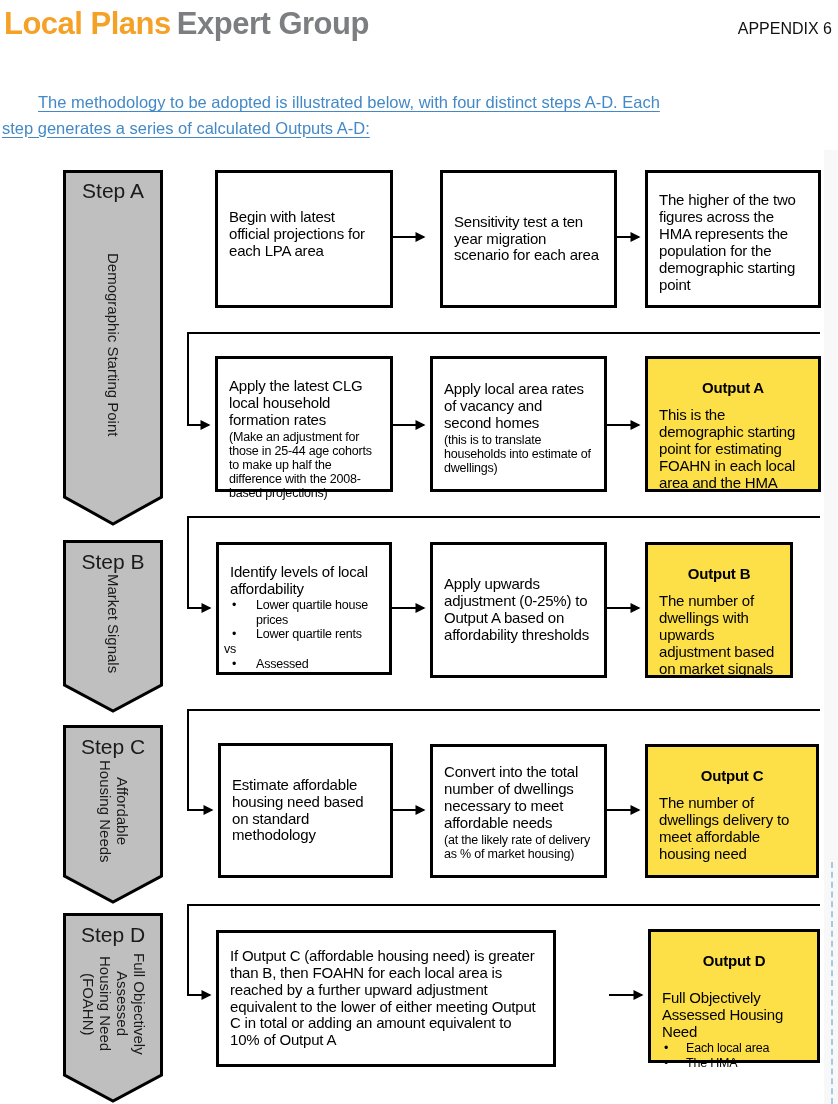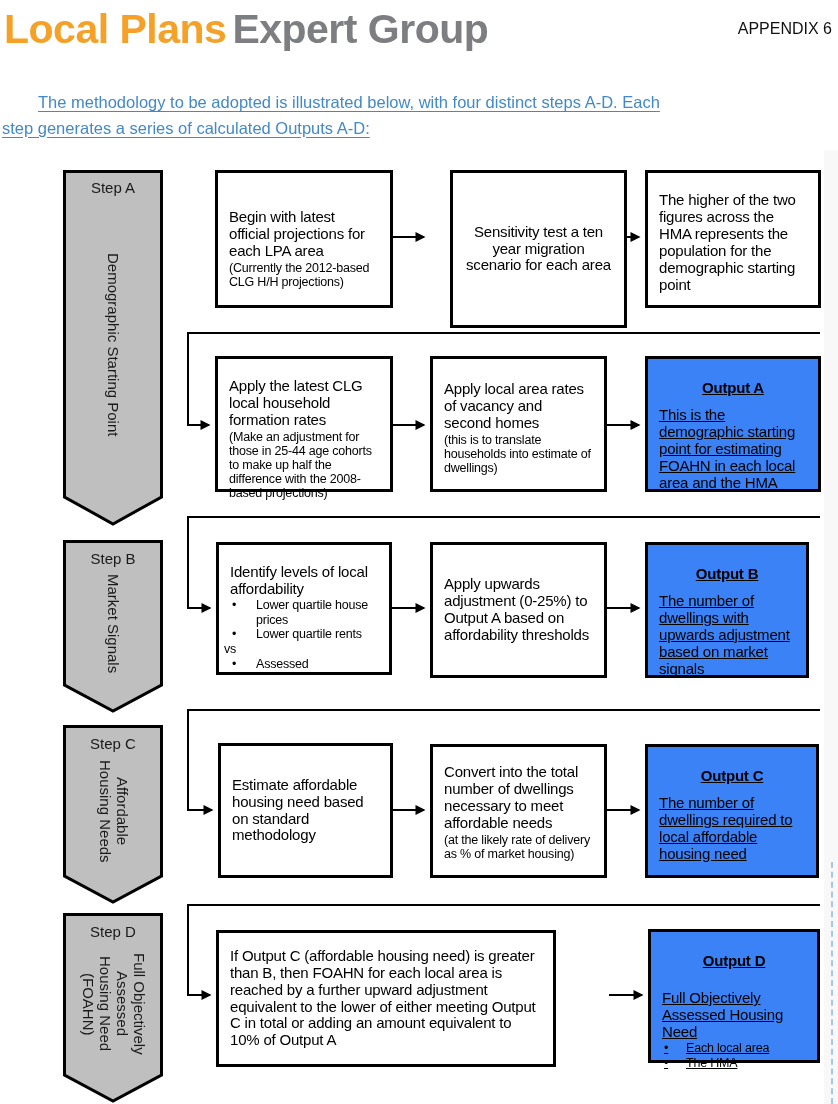--- a/index.html
+++ b/index.html
@@ -1,50 +1,50 @@
 <!DOCTYPE html>
 <html><head>
 <meta charset="utf-8">
 <style>
   html,body{margin:0;padding:0;background:#fff;}
   #page{
     position:relative;width:838px;height:1104px;overflow:hidden;
     background:#ffffff;font-family:"Liberation Sans",sans-serif;color:#000;
   }
   
-  .logo{position:absolute;left:4px;top:6px;font-weight:bold;font-size:41px;letter-spacing:-0.5px;white-space:nowrap;}
+  .logo{position:absolute;left:4px;top:6px;font-weight:bold;font-size:31px;letter-spacing:-0.5px;white-space:nowrap;}
   .logo .p1{color:#f5a128;}
   .logo .p2{color:#7d7e81;margin-left:6px;}
   .appendix{position:absolute;right:6px;top:20px;font-size:16px;color:#111;}
   
   .intro{
     position:absolute;left:2px;top:90px;width:834px;
     font-size:16.5px;line-height:1.55;color:#4389c7;
     text-decoration:underline;text-underline-offset:3px;
     text-indent:36px;white-space:pre-line;
   }
   
   svg.layer{position:absolute;left:0;top:0;}
   
   .box{
     position:absolute;box-sizing:border-box;background:#fff;
     border:3px solid #000;padding:19px 11px;
     font-size:15px;line-height:1.13;letter-spacing:-0.2px;
   }
   .box .note{font-size:12.5px;line-height:1.12;margin-top:1px;}
   .box.vcenter{display:flex;flex-direction:column;justify-content:center;}
-  .box.gray{background:#3b82f6;text-decoration:underline;}
+  .box.gray{background:#fde047;}
   .out-title{font-weight:bold;text-align:center;margin:2px 0 10px 0;}
   .bullet-row{display:flex;font-size:12.5px;line-height:1.18;}
   .bullet-row .dot{width:24px;flex:none;padding-left:2px;}
   .bullet-row .txt{flex:1;}
   .vs-row{font-size:12.5px;line-height:1.18;margin-left:-6px;}
   .outd .bullet-row .dot{width:22px;}
   
-  .step-label{position:absolute;width:100px;text-align:center;font-size:15px;color:#1a1a1a;}
+  .step-label{position:absolute;width:100px;text-align:center;font-size:21px;color:#1a1a1a;}
   .step-title{
     position:absolute;width:100px;display:flex;align-items:center;justify-content:center;
     writing-mode:vertical-rl;white-space:pre-line;text-align:center;
     font-size:15px;line-height:1.12;color:#1a1a1a;
   }
   
   .edge-strip{position:absolute;left:824px;top:150px;width:14px;height:954px;background:#f8f8f8;}
   .blue-dashed{position:absolute;left:831px;top:862px;height:242px;width:0;border-left:2px dashed rgba(111,168,220,0.6);}
 </style>
 </head>
@@ -102,23 +102,22 @@
 Housing Needs</div>
 
   <div class="step-label" style="left:63px;top:923px;">Step D</div>
   <div class="step-title" style="left:63px;top:938px;height:132px;">Full Objectively
 Assessed
 Housing Need
 (FOAHN)</div>
 
   <div class="box" style="left:215px;top:170px;width:178px;height:138px;padding-top:36px;">
     <div>Begin with latest official projections for each LPA area</div>
-    <div class="note">(Currently the 2012-based CLG H/H projections)</div>
   </div>
-  <div class="box vcenter" style="left:450px;top:170px;width:177px;height:158px;text-align:center;">
+  <div class="box vcenter" style="left:440px;top:170px;width:177px;height:138px;">
     <div>Sensitivity test a ten year migration scenario for each area</div>
   </div>
   <div class="box" style="left:645px;top:170px;width:176px;height:138px;">
     <div>The higher of the two figures across the HMA represents the population for the demographic starting point</div>
   </div>
 
   <div class="box" style="left:215px;top:356px;width:178px;height:136px;">
     <div>Apply the latest CLG local household formation rates</div>
     <div class="note">(Make an adjustment for those in 25-44 age cohorts to make up half the difference with the 2008-based projections)</div>
   </div>
@@ -143,35 +142,35 @@
     </div>
     <div class="vs-row">vs</div>
     <div class="bullet-row">
       <span class="dot">•</span>
       <span class="txt">Assessed</span>
     </div>
   </div>
   <div class="box vcenter" style="left:430px;top:542px;width:177px;height:136px;">
     <div>Apply upwards adjustment (0-25%) to Output A based on affordability thresholds</div>
   </div>
-  <div class="box gray" style="left:645px;top:542px;width:164px;height:136px;">
+  <div class="box gray" style="left:645px;top:542px;width:148px;height:136px;">
     <div class="out-title">Output B</div>
     <div>The number of dwellings with upwards adjustment based on market signals</div>
   </div>
 
   <div class="box vcenter" style="left:218px;top:743px;width:175px;height:135px;">
     <div>Estimate affordable housing need based on standard methodology</div>
   </div>
   <div class="box" style="left:430px;top:744px;width:177px;height:134px;padding-top:17px;">
     <div>Convert into the total number of dwellings necessary to meet affordable needs</div>
     <div class="note">(at the likely rate of delivery as % of market housing)</div>
   </div>
   <div class="box gray" style="left:645px;top:744px;width:174px;height:134px;">
     <div class="out-title">Output C</div>
-    <div>The number of dwellings required to local affordable housing need</div>
+    <div>The number of dwellings delivery to meet affordable housing need</div>
   </div>
 
   <div class="box vcenter" style="left:216px;top:930px;width:340px;height:137px;">
     <div>If Output C (affordable housing need) is greater than B, then FOAHN for each local area is reached by a further upward adjustment equivalent to the lower of either meeting Output C in total or adding an amount equivalent to 10% of Output A</div>
   </div>
   <div class="box gray outd" style="left:648px;top:929px;width:172px;height:134px;">
     <div class="out-title" style="margin-bottom:20px;">Output D</div>
     <div>Full Objectively Assessed Housing Need</div>
     <div class="bullet-row">
       <span class="dot">•</span>

